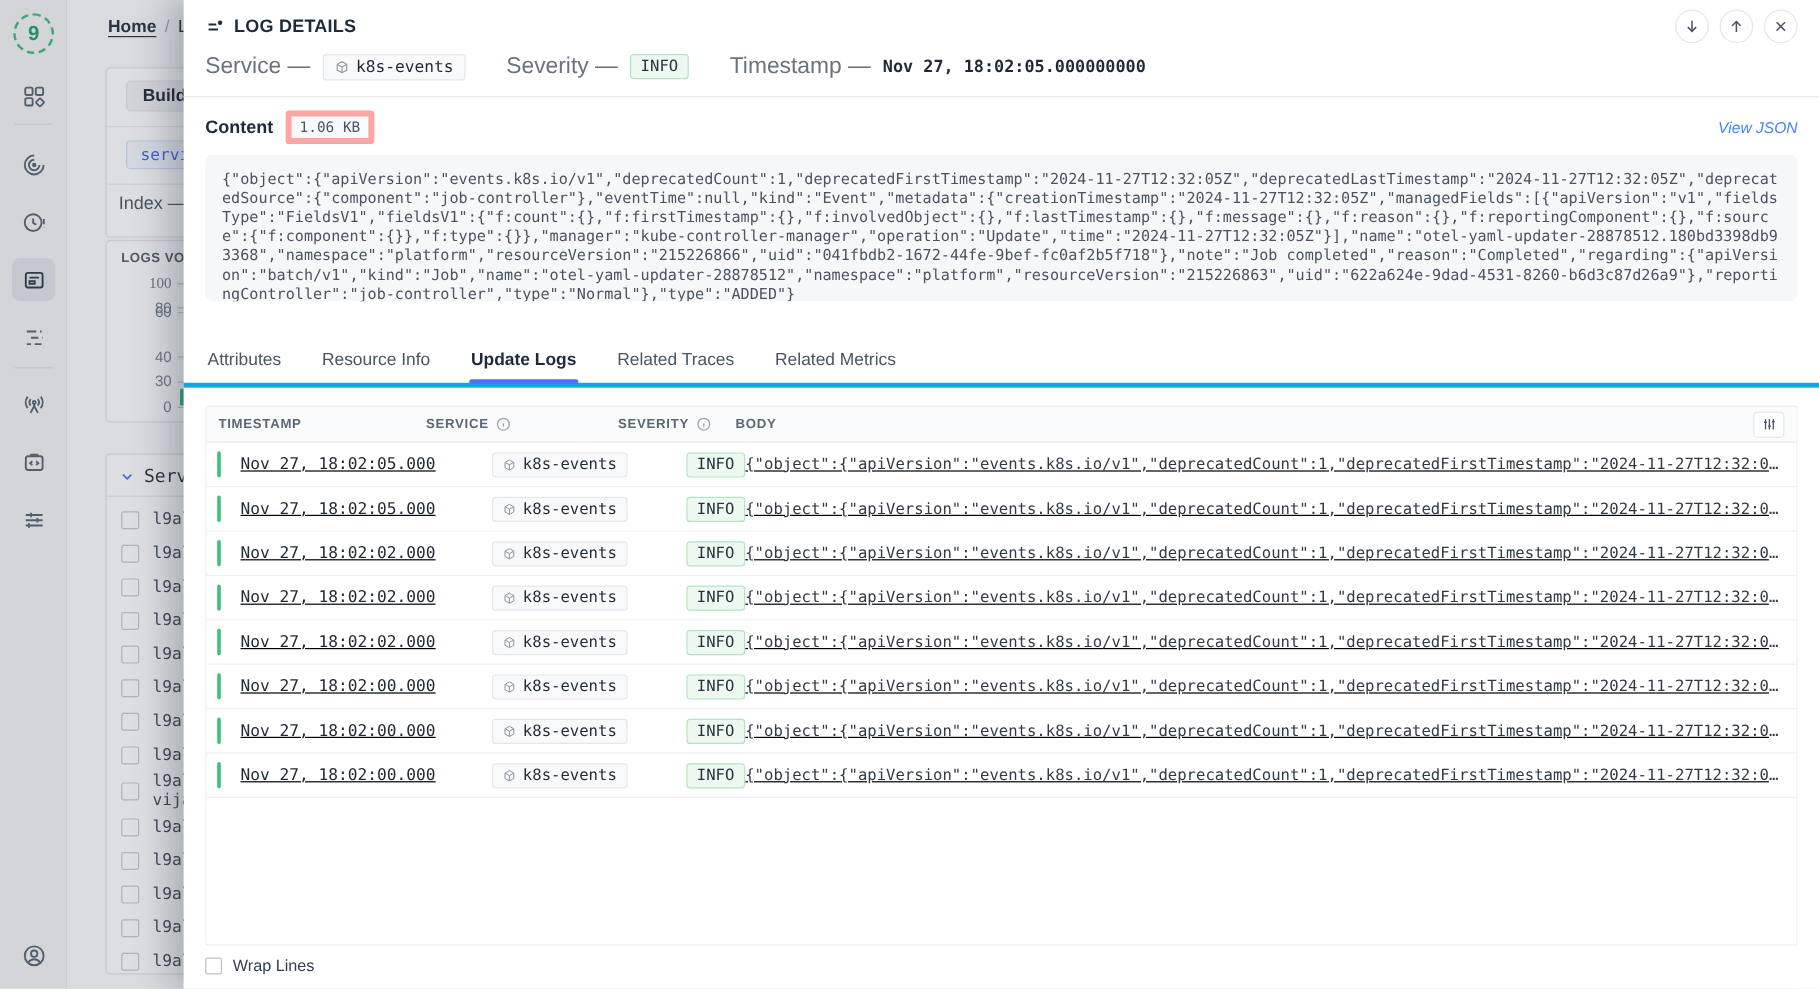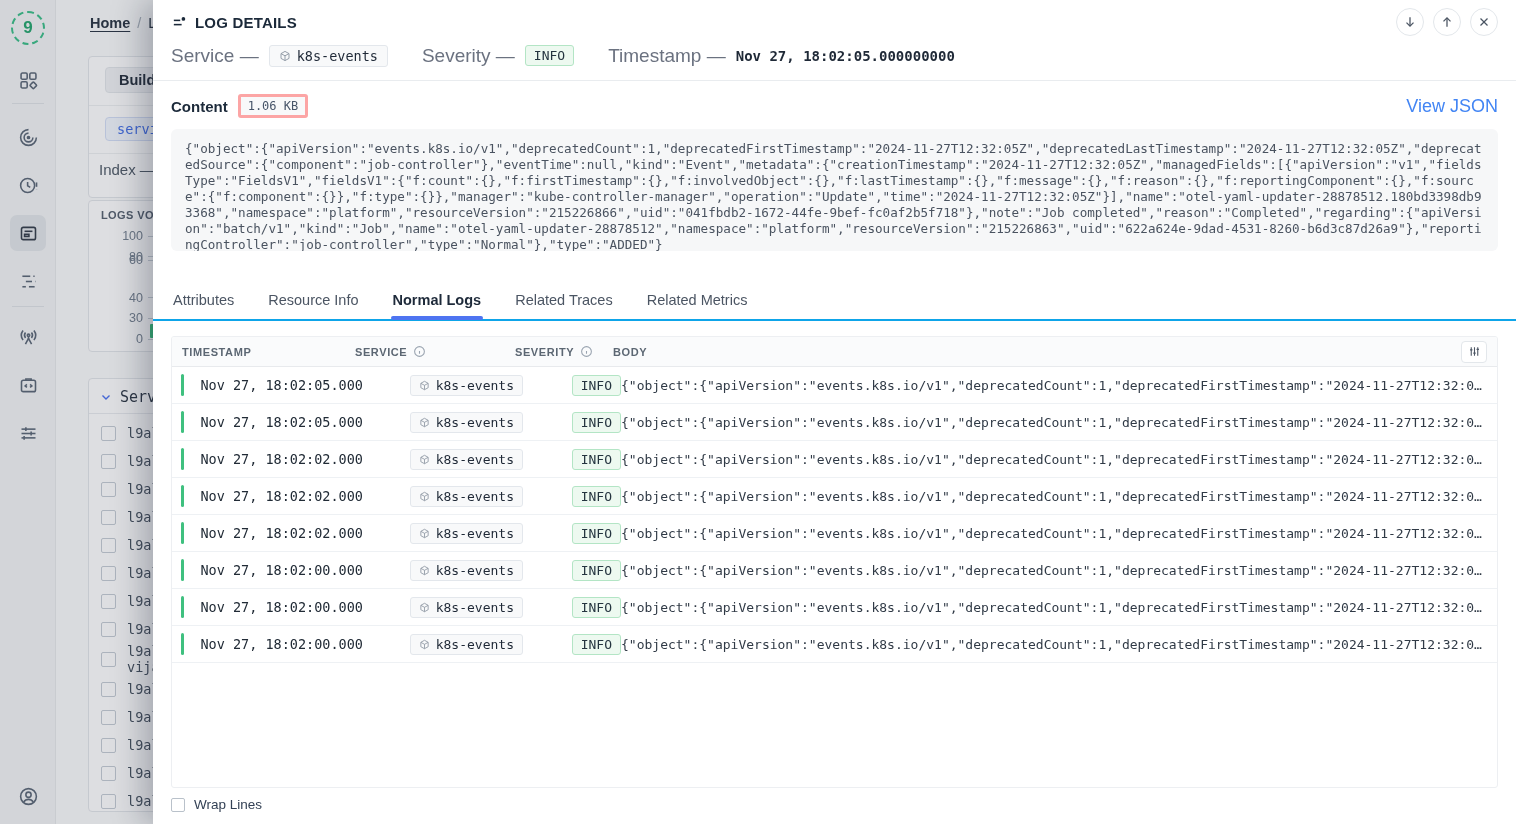--- a/index.html
+++ b/index.html
@@ -73,47 +73,47 @@
   .svc-badge { display:inline-flex; align-items:center; gap:6px; background:#f8f9fa;
     border:1px solid #e3e7ec; border-radius:3px; padding:2px 9px; font-size:13.5px; color:#1f2937; }
   .svc-badge svg { width:12px; height:12px; color:#8a94a0; }
   .sev-badge { display:inline-block; background:var(--sev-bg); border:1px solid var(--sev-border);
     border-radius:3px; padding:2px 8px; font-size:13px; color:var(--sev-text); }
   .ts-value { font-size:14px; font-weight:700; color:#1f2937; }
 
   .content-sec { padding:12px 18px 0; flex:none; }
   .content-head { display:flex; align-items:center; height:26px; }
   .content-title { font-size:15px; font-weight:700; color:#1c2a3a; margin-right:10px; }
-  .size-badge { font-size:12px; color:#475569; background:#f8f9fa; border:3px solid #fca5a5;
+  .size-badge { font-size:12px; color:#475569; background:#f8f9fa; border:5px solid #fca5a5;
     border-radius:3px; padding:2px 7px; }
-  .view-json { margin-left:auto; font-size:18px; color:var(--link-blue); cursor:pointer; }
+  .view-json { margin-left:auto; font-size:13px; color:var(--link-blue); cursor:pointer;font-style:italic; }
   .json-box { margin-top:10px; background:#f6f7f8; border-radius:6px; padding:12px 14px;
     font-size:12.6px; line-height:16px; color:#4a5360; word-break:break-all; height:122px; overflow:hidden; }
 
-  .tabs { display:flex; gap:30px; padding:0 18px; margin-top:34px; border-bottom:2px solid #0ea5e9; flex:none; }
+  .tabs { display:flex; gap:30px; padding:0 18px; margin-top:34px; border-bottom:4px solid #0ea5e9; flex:none; }
   .tab { font-size:14.5px; color:#4b5563; padding:7px 2px 11px; position:relative; cursor:pointer; }
   .tab.active { color:#1e2a3a; font-weight:700; }
   .tab.active::after { content:""; position:absolute; left:0; right:0; bottom:-1px; height:4px;
     background:var(--accent-blue); border-radius:3px; }
 
   .table-wrap { flex:1; margin:15px 18px 0; border:1px solid #edeff2; border-radius:3px;
     display:flex; flex-direction:column; overflow:hidden;text-align:right; }
   .thead { display:flex; align-items:center; height:30px; background:#fafbfc;
     border-bottom:1px solid #e8eaed; flex:none; }
   .th { display:flex; align-items:center; gap:6px; font-size:11px; font-weight:700;
     letter-spacing:.6px; color:#5c6773; }
   .th svg { width:13px; height:13px; color:#9aa4b0; }
   .th-ts { width:183px; padding-left:10px; }
   .th-svc { width:160px; }
   .th-sev { width:98px; }
   .th-body { flex:1; }
   .col-btn { width:26px; height:22px; margin-right:10px; border:1px solid #e3e7eb; border-radius:4px;
     background:#fff; display:flex; align-items:center; justify-content:center; color:#4b5563; cursor:pointer; }
   .col-btn svg { width:13px; height:13px; }
-  .trow { display:flex; align-items:center; height:37px; border-bottom:1px solid #eef1f4; cursor:pointer; }
+  .trow { display:flex; align-items:center; height:37px; border-bottom:1px solid #eef1f4; cursor:pointer;text-decoration:underline; }
   .green-bar { width:3px; height:22px; border-radius:2px; background:var(--green-bar);
     margin-left:9px; flex:none; }
   .cell-ts { width:171px; margin-left:8px; font-size:13.5px; color:#212b36; flex:none; }
   .cell-svc { width:160px; flex:none; }
   .cell-sev { width:98px; flex:none; }
   .cell-body { flex:1; min-width:0; font-size:13px; color:#303a46; white-space:nowrap;
     overflow:hidden; text-overflow:ellipsis; padding-right:14px; }
   .row-svc-badge { display:inline-flex; align-items:center; gap:6px; background:#f8f9fa;
     border:1px solid #e3e7ec; border-radius:3px; padding:2px 8px; font-size:13px; color:#1f2937; }
   .row-svc-badge svg { width:11px; height:11px; color:#8a94a0; }
@@ -219,21 +219,21 @@
       <span class="builder-btn">Builder</span>
       <div class="query-div" style="top:48px"></div>
       <span class="filter-chip mono">service</span>
       <div class="query-div" style="top:96px"></div>
       <span class="index-label">Index —</span>
     </div>
 
     <div class="bg-panel" id="panel-chart">
       <span class="chart-title">LOGS VOLUME</span>
       <div id="yticks">
-          <div class="ytick" style="top: 28px;">
+          <div class="ytick" style="top: 28px; font-family: Liberation Serif, serif;">
             <span class="ytick-label">100</span>
             <span class="ytick-dash"></span>
           </div>
           <div class="ytick" style="top: 48.6px;">
             <span class="ytick-label">80</span>
             <span class="ytick-dash"></span>
           </div>
           <div class="ytick" style="top: 52px;">
             <span class="ytick-label">60</span>
             <span class="ytick-dash"></span>
@@ -396,21 +396,21 @@
       <span class="content-title">Content</span>
       <span class="size-badge mono">1.06 KB</span>
       <span class="view-json">View JSON</span>
     </div>
     <div class="json-box mono">{"object":{"apiVersion":"events.k8s.io/v1","deprecatedCount":1,"deprecatedFirstTimestamp":"2024-11-27T12:32:05Z","deprecatedLastTimestamp":"2024-11-27T12:32:05Z","deprecatedSource":{"component":"job-controller"},"eventTime":null,"kind":"Event","metadata":{"creationTimestamp":"2024-11-27T12:32:05Z","managedFields":[{"apiVersion":"v1","fieldsType":"FieldsV1","fieldsV1":{"f:count":{},"f:firstTimestamp":{},"f:involvedObject":{},"f:lastTimestamp":{},"f:message":{},"f:reason":{},"f:reportingComponent":{},"f:source":{"f:component":{}},"f:type":{}},"manager":"kube-controller-manager","operation":"Update","time":"2024-11-27T12:32:05Z"}],"name":"otel-yaml-updater-28878512.180bd3398db93368","namespace":"platform","resourceVersion":"215226866","uid":"041fbdb2-1672-44fe-9bef-fc0af2b5f718"},"note":"Job completed","reason":"Completed","regarding":{"apiVersion":"batch/v1","kind":"Job","name":"otel-yaml-updater-28878512","namespace":"platform","resourceVersion":"215226863","uid":"622a624e-9dad-4531-8260-b6d3c87d26a9"},"reportingController":"job-controller","type":"Normal"},"type":"ADDED"}</div>
   </div>
 
   <div class="tabs" id="tabs">
       <div class="tab">Attributes</div>
       <div class="tab">Resource Info</div>
-      <div class="tab active">Normal Logs</div>
+      <div class="tab active">Update Logs</div>
       <div class="tab">Related Traces</div>
       <div class="tab">Related Metrics</div>
     </div>
 
   <div class="table-wrap">
     <div class="thead">
       <div class="th th-ts">
           <span>TIMESTAMP</span>
         </div>
       <div class="th th-svc">

